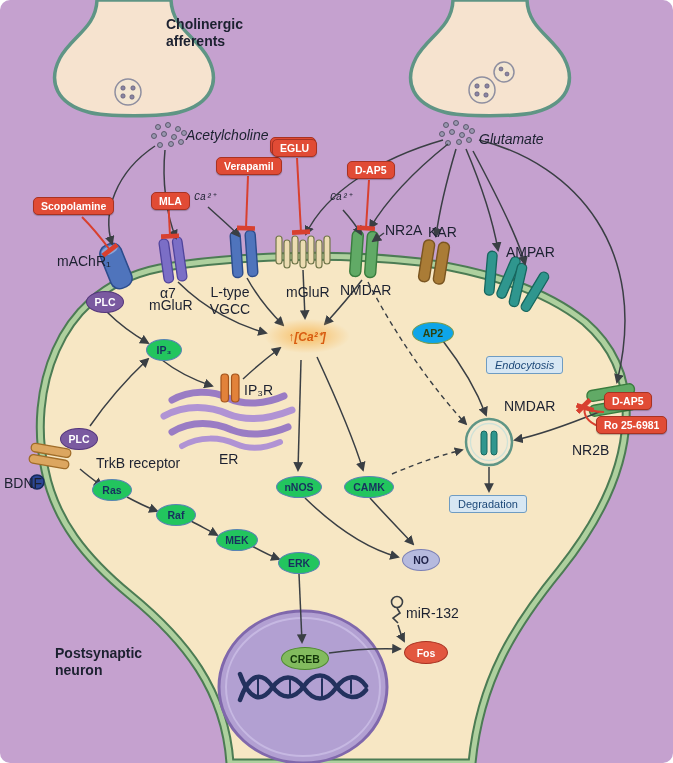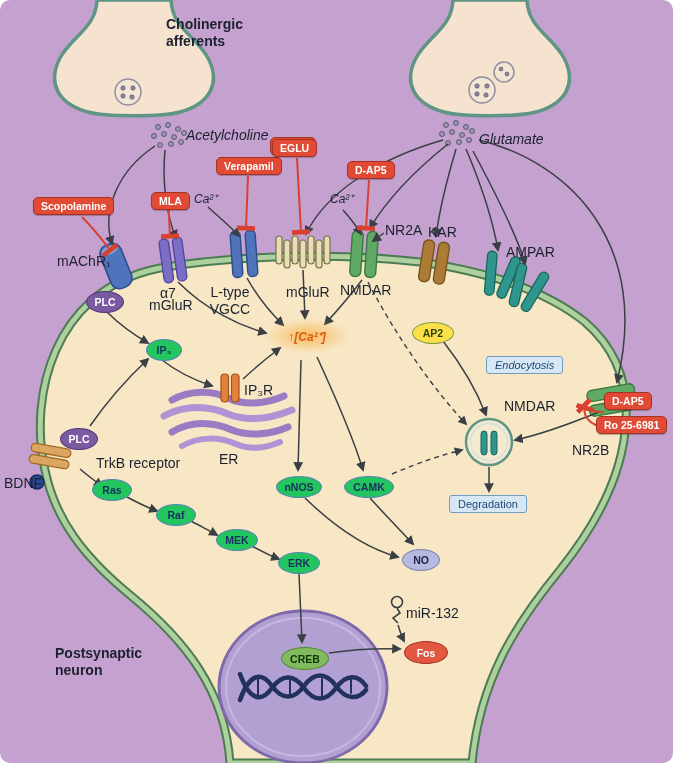--- a/index.html
+++ b/index.html
@@ -2,30 +2,30 @@
 <html><head>
 <meta charset="utf-8">
 <style>
   html,body{margin:0;padding:0;background:#ffffff;font-family:"Liberation Sans",sans-serif;}
   #stage{position:relative;width:673px;height:763px;background:#c5a1cf;border-radius:10px;overflow:hidden;}
   #stage svg{position:absolute;left:0;top:0;}
   .lbl{position:absolute;font-size:14px;color:#1c2130;line-height:1.18;white-space:nowrap;}
   .wrap{white-space:normal;}
   .bold{font-weight:bold;}
   .italic{font-style:italic;}
-  .small{font-size:12px;}
+  .small{font-size:10px;font-family:Liberation Mono, monospace;}
   .center{text-align:center;}
   .pill{position:absolute;background:#e14b35;color:#ffffff;font-size:10.5px;font-weight:bold;
         padding:2px 7px;border-radius:5px;border:1px solid #a83222;white-space:nowrap;
         box-shadow:0 1px 1px rgba(0,0,0,0.25);}
   .oval{position:absolute;display:flex;align-items:center;justify-content:center;
         border-radius:50%;font-size:10.5px;font-weight:bold;}
   .oval.blue{background:#22c55e;border:1.5px solid #5a84b4;color:#17305e;}
   .oval.purple{background:#7a5aa0;border:1.5px solid #54367c;color:#ffffff;}
-  .oval.greenlight{background:#fde047;border:1.5px solid #7e9c4e;color:#2c420e;}
+  .oval.greenlight{background:#0ea5e9;border:1.5px solid #7e9c4e;color:#2c420e;}
   .oval.green{background:#82bb5e;border:1.5px solid #4e8a30;color:#123608;}
   .oval.redoval{background:#e2573f;border:1.5px solid #a83222;color:#ffffff;}
   .oval.lav{background:#b6bade;border:1.5px solid #7c80b4;color:#20234a;}
   .procbox{position:absolute;background:#d7e7f3;border:1.5px solid #6f9cc2;border-radius:3px;
         color:#1c4878;font-size:11px;padding:2px 8px;white-space:nowrap;}
   .ca-rise{position:absolute;left:252px;top:314px;width:110px;height:44px;display:flex;
         align-items:center;justify-content:center;font-weight:bold;font-style:italic;
         font-size:12px;color:#d85c10;
         background:radial-gradient(ellipse closest-side,rgba(247,186,92,0.95),rgba(247,186,92,0) 78%);}
 </style>

